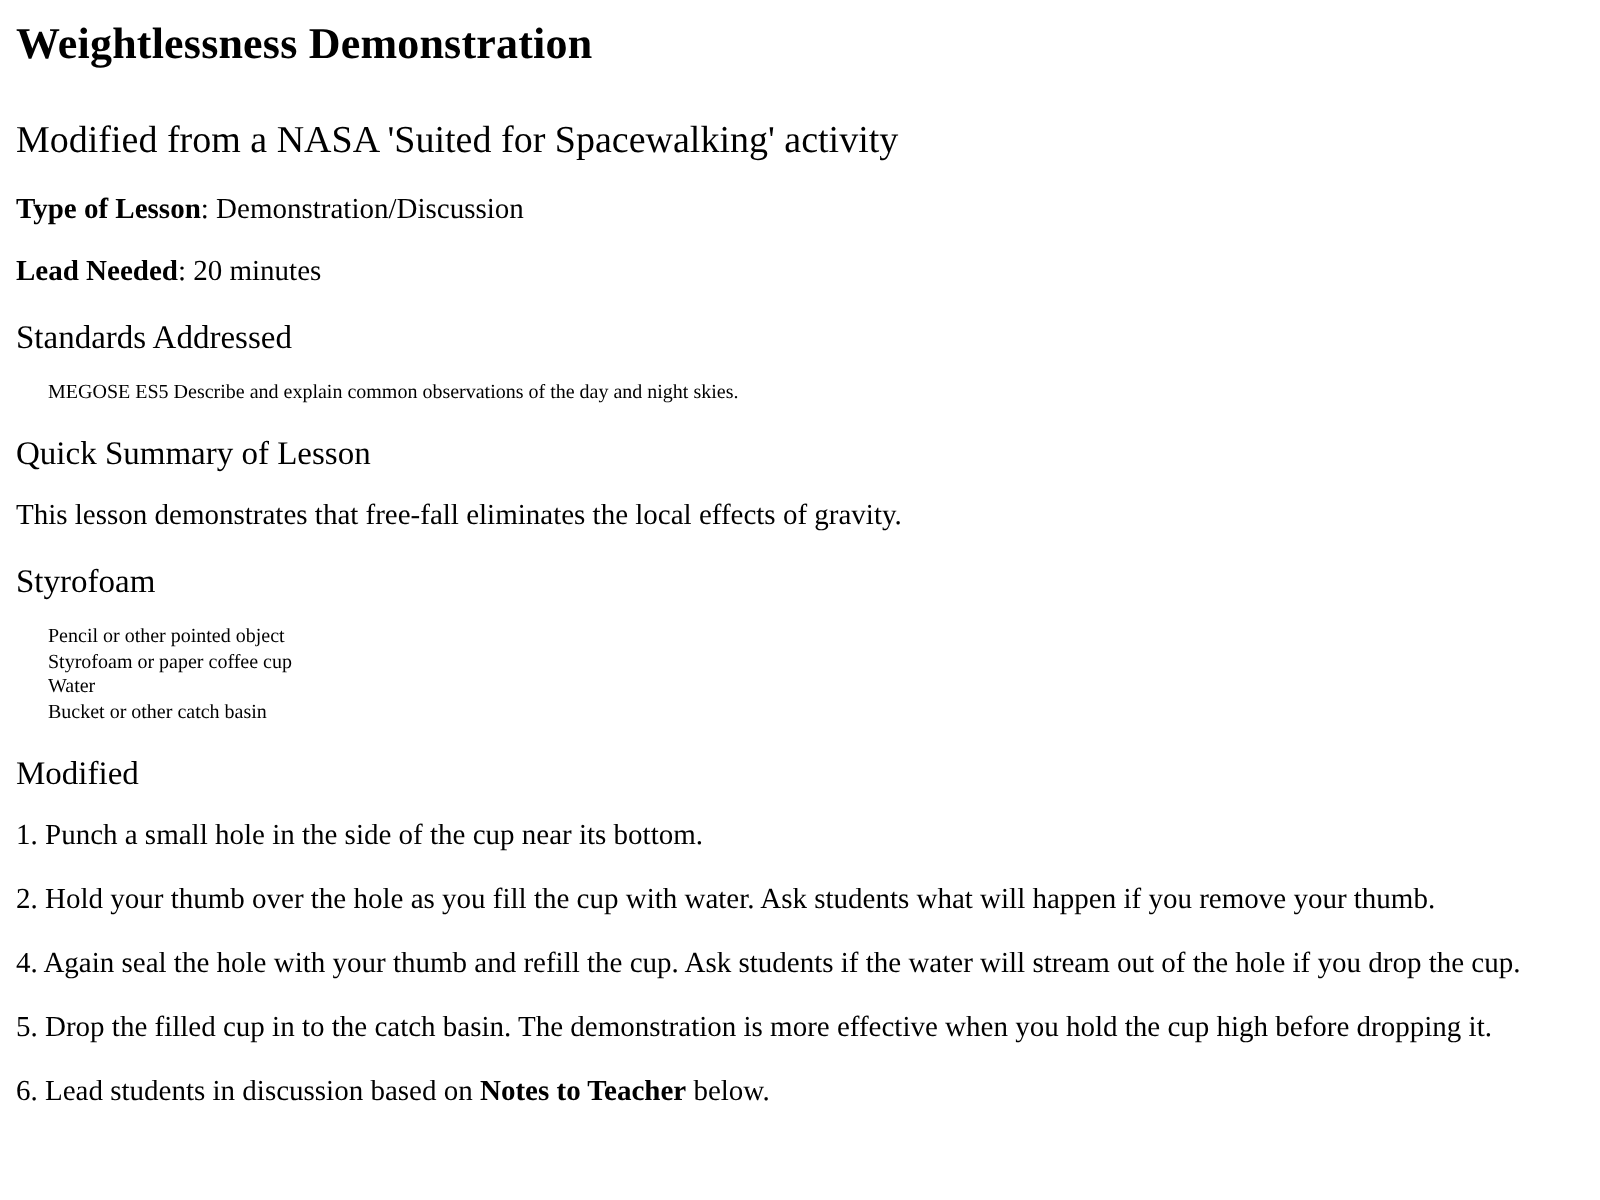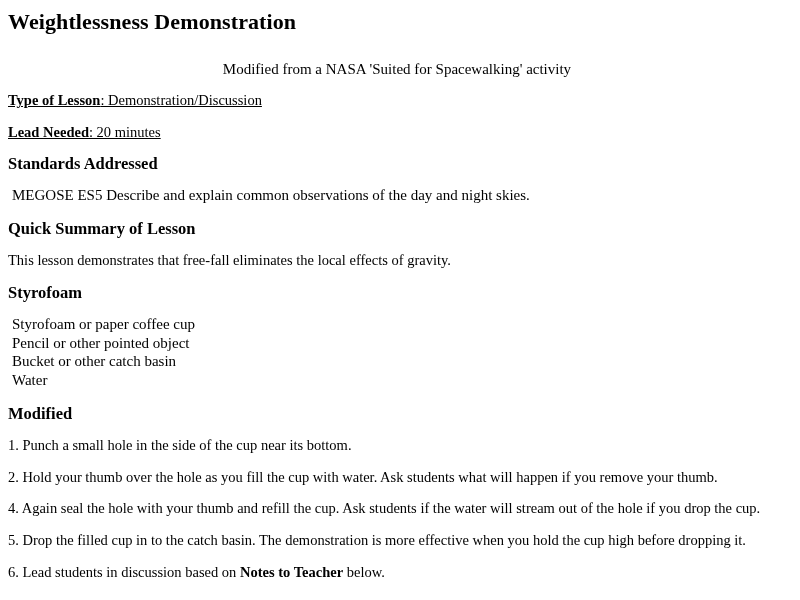--- a/index.html
+++ b/index.html
@@ -21,44 +21,42 @@
   }
   h1.doc-title {
     font-family: "Liberation Serif", serif;
     font-size: 22px;
     font-weight: bold;
     margin: 4px 0 26px 0;
     line-height: 1.1;
     letter-spacing: 0.1px;
   }
   .subtitle {
-    font-size: 15px;
+    font-size: 19px;
     margin: 0 0 14px 0;
     line-height: 1.2;
-    text-align: center;
   }
   .meta-line {
     font-size: 14.5px;
     margin: 0 0 14px 0;
     line-height: 1.2;
-    text-decoration: underline;
   }
   .meta-line .lbl {
     font-weight: bold;
   }
   h2.section {
     font-size: 16.5px;
-    font-weight: bold;
+    font-weight: normal;
     margin: 12px 0 12px 0;
     line-height: 1.15;
   }
   .block {
-    font-size: 15px;
+    font-size: 10px;
     line-height: 1.25;
-    margin: 0 0 15px 4px;
+    margin: 0 0 15px 16px;
   }
   .block .ln {
     display: block;
   }
   .para {
     font-size: 14.5px;
     line-height: 1.25;
     margin: 0 0 15px 0;
   }
   .step {
@@ -89,24 +87,24 @@
     <span class="ln">MEGOSE ES5 Describe and explain common observations of the day and night skies.</span>
   </div>
 
   <h2 class="section">Quick Summary of Lesson</h2>
 
   <p class="para">This lesson demonstrates that free-fall eliminates the local effects of gravity.</p>
 
   <h2 class="section">Styrofoam</h2>
 
   <div class="block">
+    <span class="ln">Pencil or other pointed object</span>
     <span class="ln">Styrofoam or paper coffee cup</span>
-    <span class="ln">Pencil or other pointed object</span>
+    <span class="ln">Water</span>
     <span class="ln">Bucket or other catch basin</span>
-    <span class="ln">Water</span>
   </div>
 
   <h2 class="section">Modified</h2>
 
   <p class="step">1. Punch a small hole in the side of the cup near its bottom.</p>
   <p class="step">2. Hold your thumb over the hole as you fill the cup with water. Ask students what will happen if you remove your thumb.</p>
   <p class="step">4. Again seal the hole with your thumb and refill the cup. Ask students if the water will stream out of the hole if you drop the cup.</p>
   <p class="step">5. Drop the filled cup in to the catch basin. The demonstration is more effective when you hold the cup high before dropping it.</p>
   <p class="step"><span>6. Lead students in discussion based on </span><b>Notes to Teacher</b><span> below.</span></p>
 

